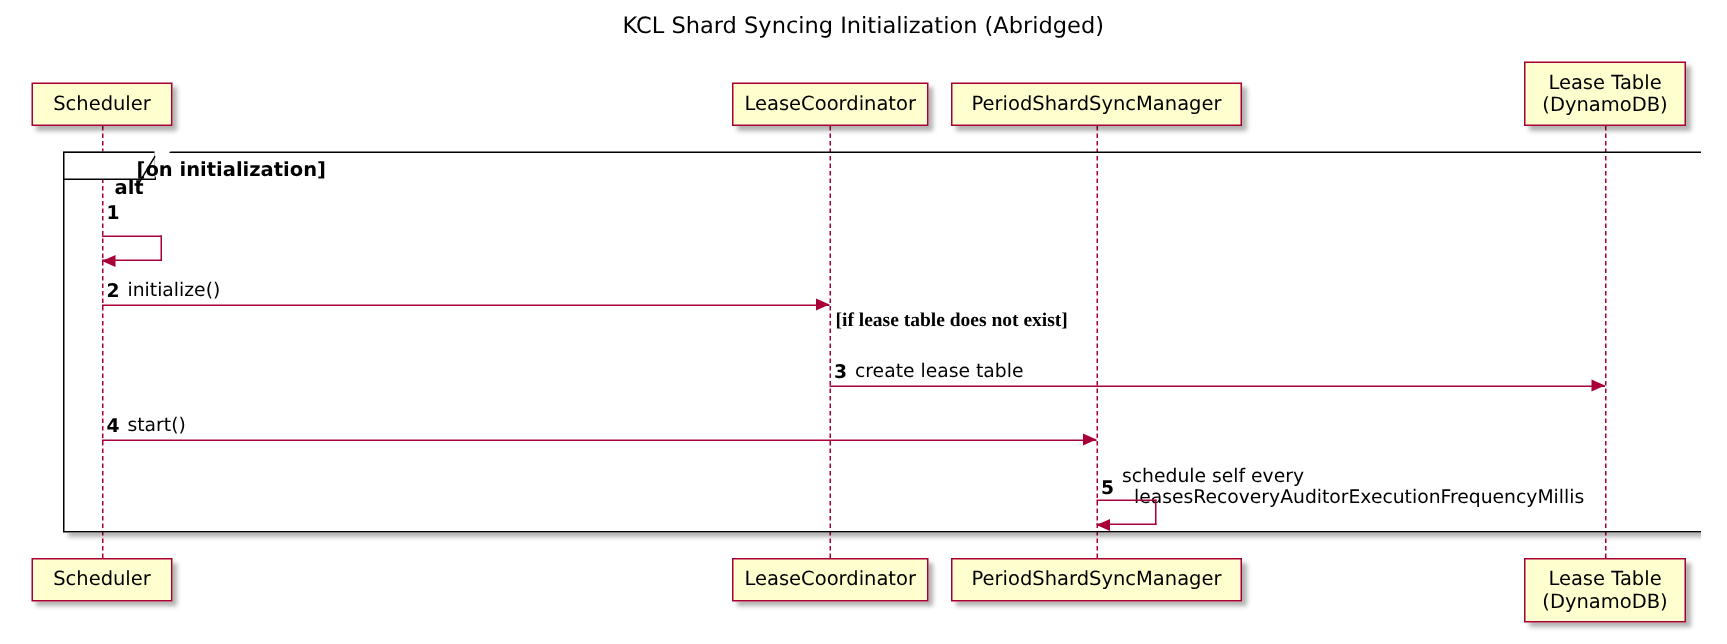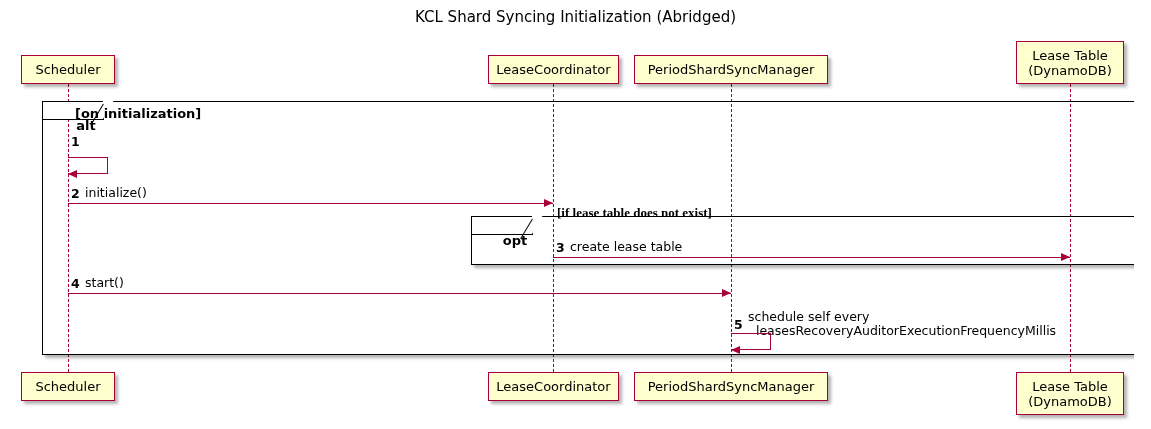--- a/index.html
+++ b/index.html
@@ -178,29 +178,22 @@
     <span>(DynamoDB)</span>
   </div>
 
   <div class="fragment" style="left:14px; top:101px; width:1128px; height:254px;margin-left:28px;">
     <div class="fragment-tab" style="width:62px;">
       <span>alt</span>
       <span class="notch"></span>
       <span class="notch-line"></span>
     </div>
   </div>
-  <div class="fragment-label" style="left:75px; top:106px;">[on initialization]</div>
-
-  <div class="fragment" style="left:471px; top:216px; width:664px; height:49px;">
-    <div class="fragment-tab" style="width:62px;">
-      <span>opt</span>
-      <span class="notch"></span>
-      <span class="notch-line"></span>
-    </div>
-  </div>
+  <div class="fragment-label" style="left:91px; top:106px;">[on initialization]</div>
+
   <div class="fragment-label" style="left:557px; top:205px;font-family:Liberation Serif, serif;">[if lease table does not exist]</div>
 
   <div class="msg-num" style="left:71px; top:134px;">1</div>
   <div class="self-loop" style="left:68px; top:157px; width:40px; height:17px;"></div>
   <div class="msg-arrow-left" style="left:68px; top:169.5px;"></div>
 
   <div class="msg-num" style="left:71px; top:186px;">2</div>
   <div class="msg-text" style="left:85px; top:186px;">initialize()</div>
   <div class="msg-line" style="left:68px; top:203px; width:485px;"></div>
   <div class="msg-arrow-right" style="left:544px; top:198.5px;"></div>

